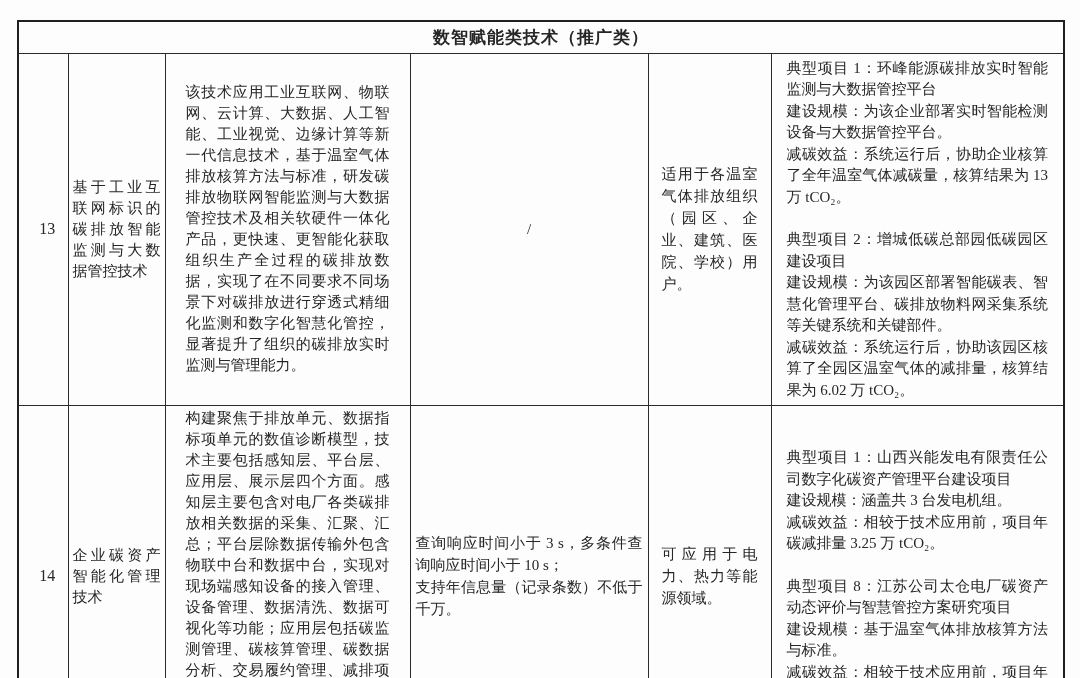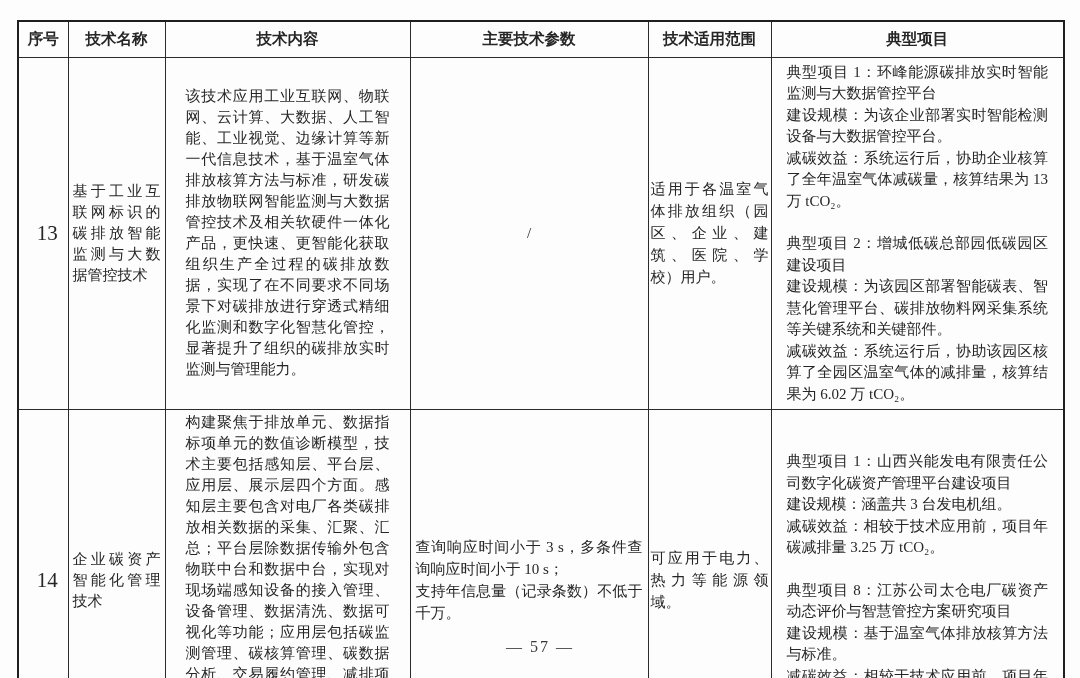--- a/index.html
+++ b/index.html
@@ -23,32 +23,32 @@
   tr.title-row td {
     height:32px; text-align:center;
     font-weight:bold; font-size:17px; letter-spacing:1px;
   }
   tr.header-row td {
     height:36px; text-align:center;
     font-weight:bold; font-size:15.5px;
   }
   tr.row-13 { height:294px; }
   tr.row-14 { height:246px; }
-  .c-index { text-align:center; font-size:21px;padding-left:8px; }
+  .c-index { text-align:center; font-size:16px;padding-left:8px; }
   .c-name {
     padding:2px 4px; font-size:15px; line-height:21px;
     text-align:justify;
   }
   .c-content {
     padding:2px 20px; font-size:15px; line-height:21px;
     text-align:justify;
   }
   .c-params { padding:2px 5px; font-size:15px; line-height:22px; text-align:justify; }
   .c-params.slash-only { text-align:center; }
-  .c-scope { padding:2px 2px; font-size:15px; line-height:22px; text-align:justify; }
+  .c-scope { padding:2px 13px; font-size:15px; line-height:22px; text-align:justify; }
   .c-projects {
     padding:4px 15px; font-size:15px; line-height:21.5px;
     text-align:justify; vertical-align:top;
   }
   .proj + .proj { margin-top:21px; }
   .footer {
     position:absolute; left:0; right:0; top:638px;
     text-align:center; font-size:16px; color:#3a3a3a;
     letter-spacing:2px;
   }
@@ -60,27 +60,22 @@
   <table class="doc-table">
     <colgroup>
       <col style="width:50px">
         <col style="width:97px">
         <col style="width:245px">
       <col style="width:238px">
         <col style="width:123px">
         <col style="width:293px">
     </colgroup>
     <tbody>
-      <tr class="header-row">
-        <td>序号</td>
-        <td>技术名称</td>
-        <td>技术内容</td>
-        <td>主要技术参数</td>
-        <td>技术适用范围</td>
-        <td>典型项目</td>
+      <tr class="title-row">
+        <td colspan="6">数智赋能类技术（推广类）</td>
       </tr>
 
       <tr class="row-13">
         <td class="c-index">13</td>
         <td class="c-name">基于工业互联网标识的碳排放智能监测与大数据管控技术</td>
         <td class="c-content">该技术应用工业互联网、物联网、云计算、大数据、人工智能、工业视觉、边缘计算等新一代信息技术，基于温室气体排放核算方法与标准，研发碳排放物联网智能监测与大数据管控技术及相关软硬件一体化产品，更快速、更智能化获取组织生产全过程的碳排放数据，实现了在不同要求不同场景下对碳排放进行穿透式精细化监测和数字化智慧化管控，显著提升了组织的碳排放实时监测与管理能力。</td>
         <td class="c-params slash-only">/</td>
         <td class="c-scope">适用于各温室气体排放组织（园区、企业、建筑、医院、学校）用户。</td>
         <td class="c-projects">
           <div class="proj">
@@ -114,14 +109,13 @@
           <div class="proj">
             <div>典型项目 8：江苏公司太仓电厂碳资产动态评价与智慧管控方案研究项目</div>
             <div>建设规模：基于温室气体排放核算方法与标准。</div>
             <div>减碳效益：相较于技术应用前，项目年碳减排量 5398.1 tCO₂。</div>
           </div>
         </td>
       </tr>
     </tbody>
   </table>
 
-  <div class="footer">—  57  —</div>
 </div>
 
 </body></html>

